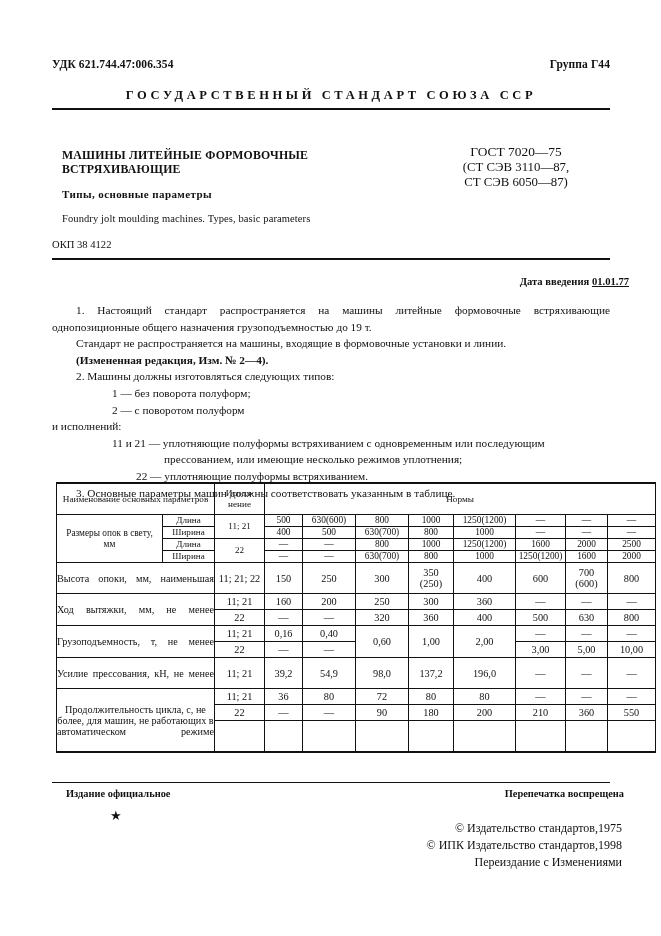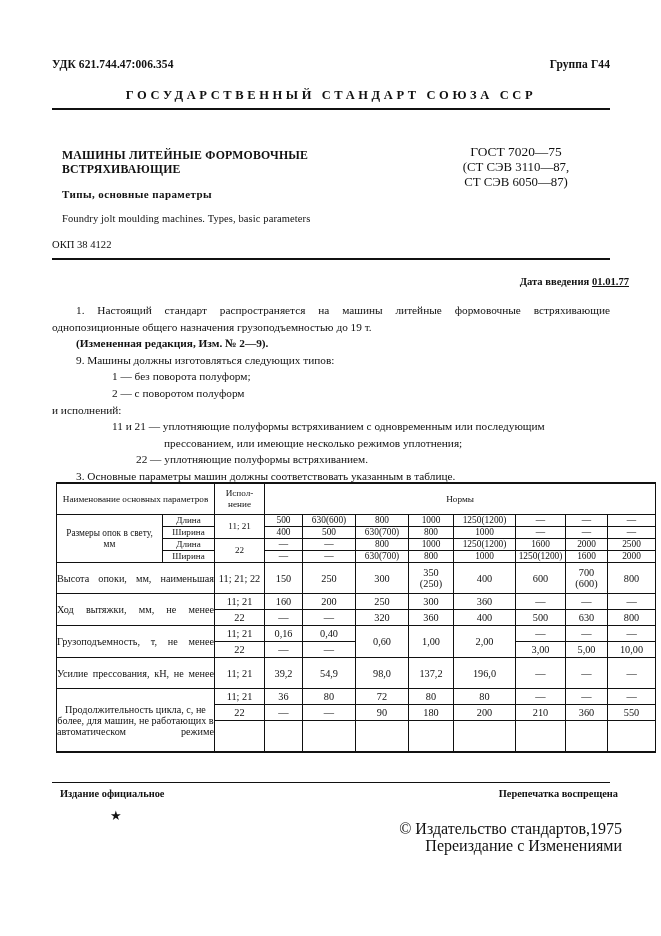--- a/index.html
+++ b/index.html
@@ -186,37 +186,37 @@
   
   .foot-rule {
     position: absolute;
     left: 52px; top: 782px;
     width: 558px;
     height: 1px;
     background: #111;
   }
   .foot-line {
     position: absolute;
-    left: 60px; top: 788px;
+    left: 66px; top: 788px;
     width: 558px;
     display: flex;
     justify-content: space-between;
     font-weight: bold;
     font-size: 10.4px;
   }
   .star {
     position: absolute;
     left: 110px; top: 808px;
     font-size: 13px;
   }
   .copy {
     position: absolute;
     right: 51px; top: 820px;
     text-align: right;
-    font-size: 16px;
+    font-size: 12px;
     line-height: 17px;
   }
 </style>
 </head>
 <body>
 
 <div class="page">
 
   <div class="topline">
     <span>УДК 621.744.47:006.354</span>
@@ -245,22 +245,23 @@
   <div class="okp">ОКП 38 4122</div>
   <div class="rule-thick"></div>
 
   <div class="date-intro">
     <span>Дата введения</span>
     <span class="u">01.01.77</span>
   </div>
 
   <div class="body-text">
     <p class="ind1">1. Настоящий стандарт распространяется на машины литейные формовочные встряхивающие однопозиционные общего назначения грузоподъемностью до 19 т.</p>
-    <p class="ind1 b">(Измененная редакция, Изм. № 2—9).</p>
-    <p class="ind1">9. Машины должны изготовляться следующих типов:</p>
+    <p class="ind1">Стандарт не распространяется на машины, входящие в формовочные установки и линии.</p>
+    <p class="ind1 b">(Измененная редакция, Изм. № 2—4).</p>
+    <p class="ind1">2. Машины должны изготовляться следующих типов:</p>
     <p class="ind2">1 — без поворота полуформ;</p>
     <p class="ind2">2 — с поворотом полуформ</p>
     <p>и исполнений:</p>
     <p class="ind3">
       <span>11 и 21 — уплотняющие полуформы встряхиванием с одновременным или последующим</span>
       <span class="cont">прессованием, или имеющие несколько режимов уплотнения;</span>
     </p>
     <p class="ind4">22 — уплотняющие полуформы встряхиванием.</p>
     <p class="ind1">3. Основные параметры машин должны соответствовать указанным в таблице.</p>
   </div>
@@ -449,16 +450,17 @@
   </div>
 
   <div class="foot-rule"></div>
   <div class="foot-line">
     <span>Издание официальное</span>
     <span>Перепечатка воспрещена</span>
   </div>
   <div class="star">★</div>
   <div class="copy">
     <div>© Издательство стандартов,1975</div>
+    <div>© ИПК  Издательство стандартов,1998</div>
     <div>Переиздание с  Изменениями</div>
   </div>
 
 </div>
 
 </body></html>

